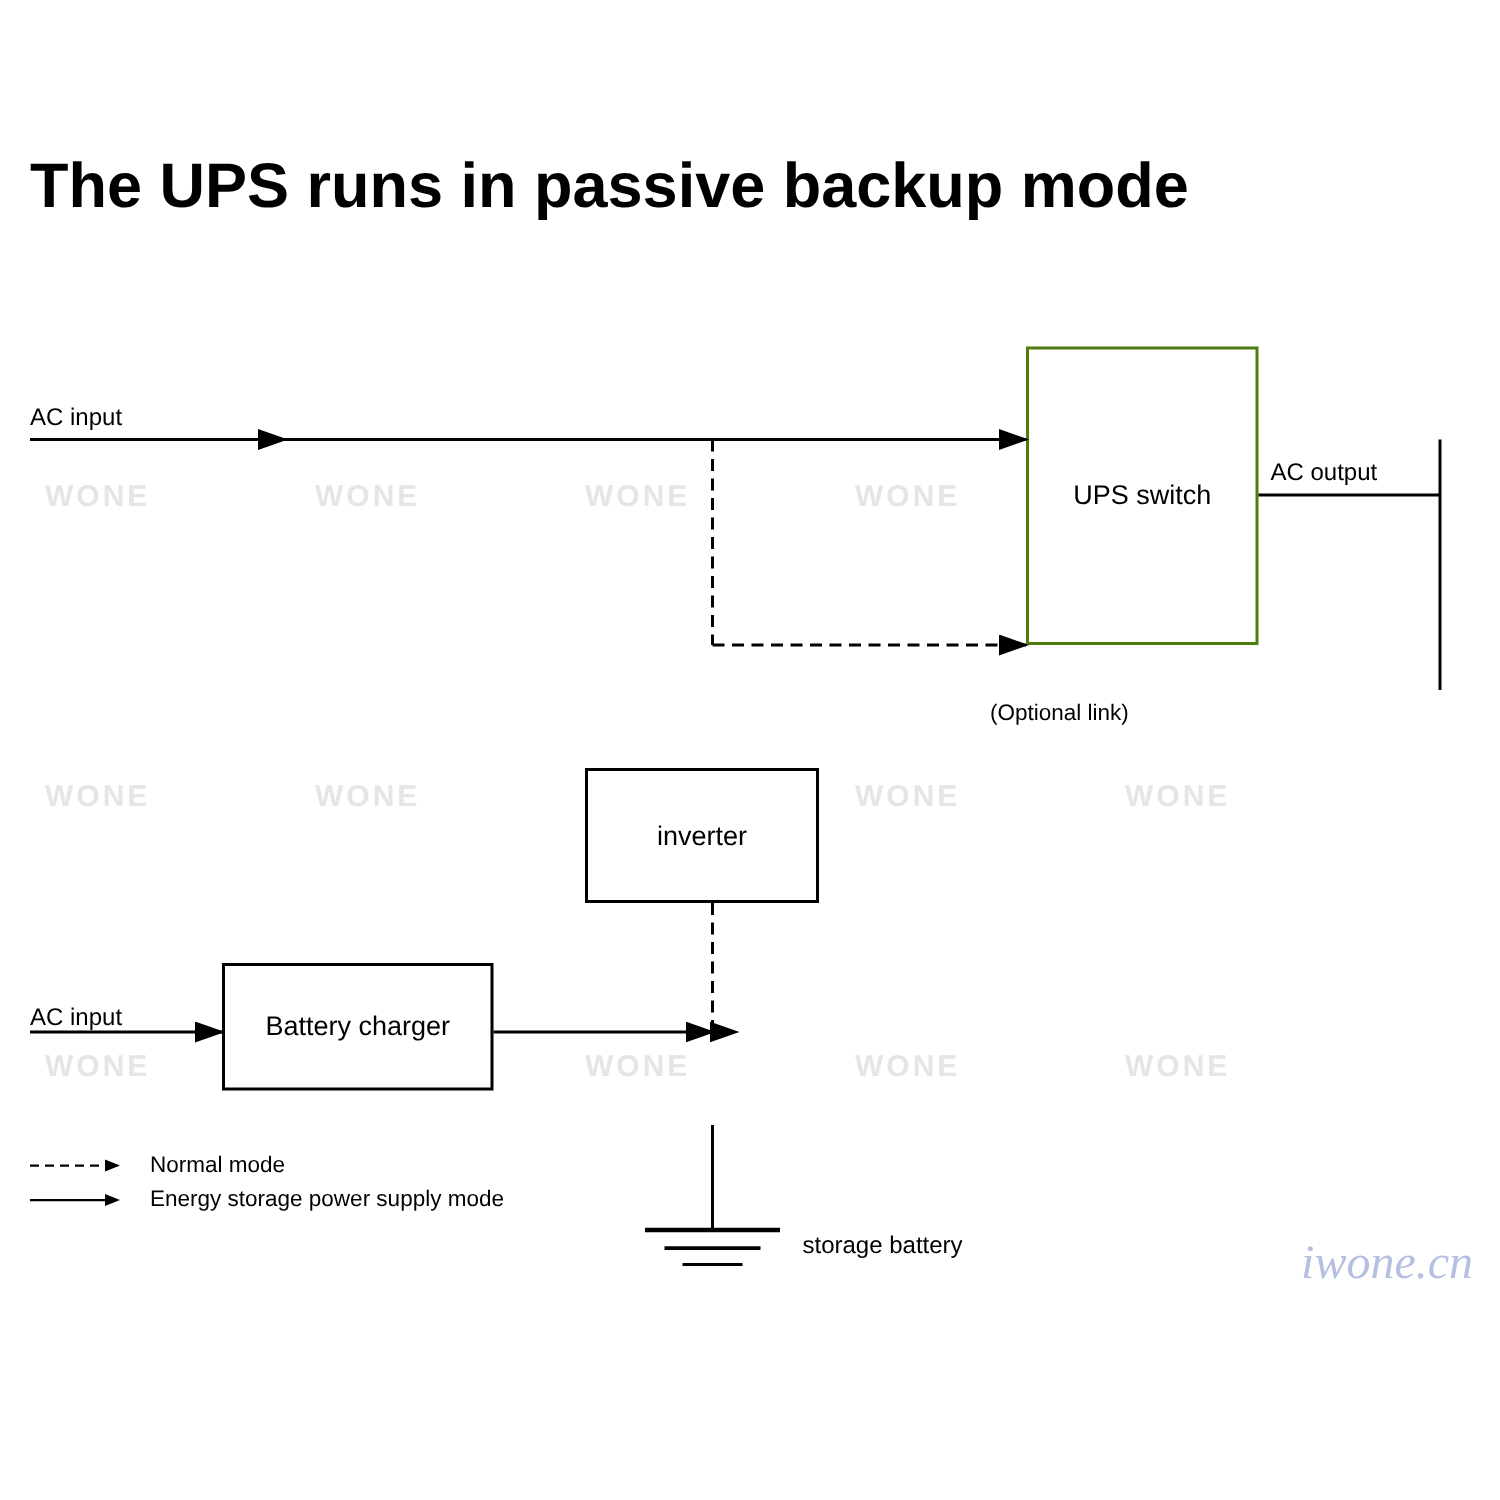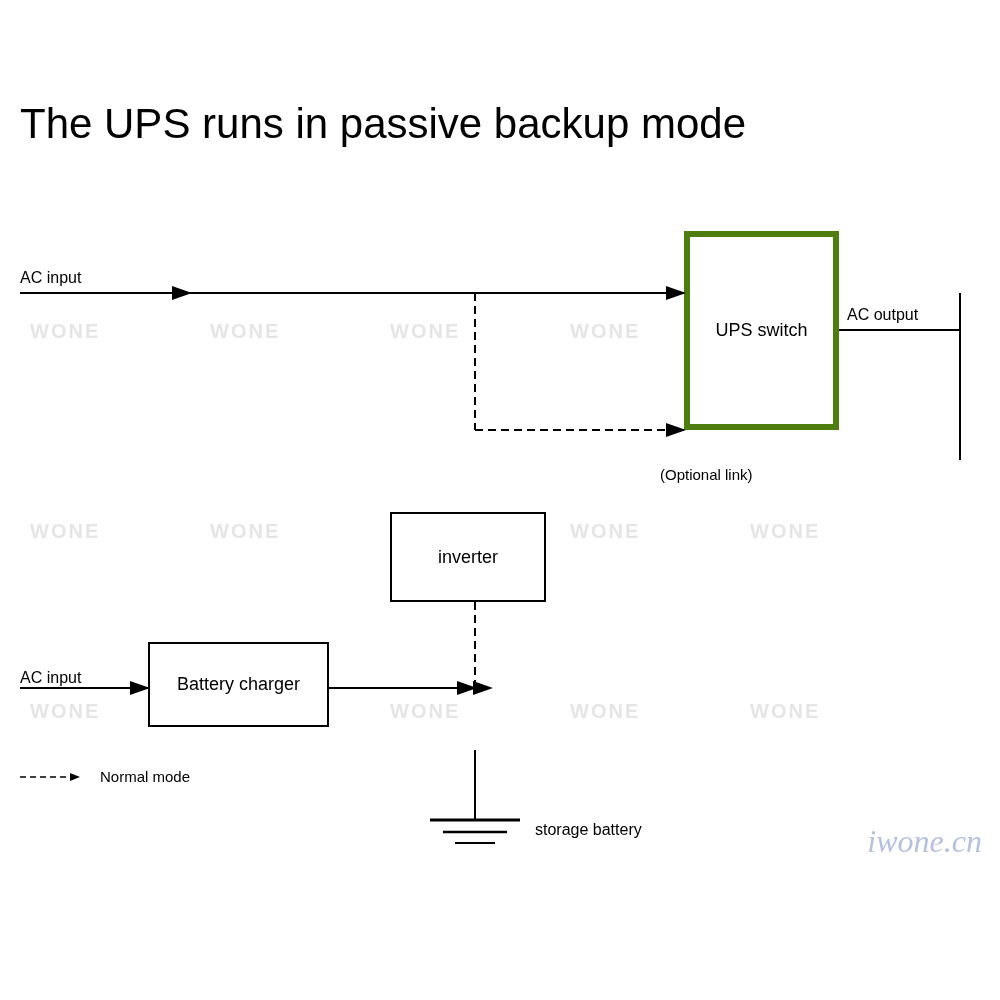--- a/index.html
+++ b/index.html
@@ -27,32 +27,32 @@
       top: 0; left: 0;
       width: 1000px;
       height: 1000px;
     }
 
     .title {
       position: absolute;
       top: 100px;
       left: 20px;
       font-size: 42px;
-      font-weight: normal;
+      font-weight: bold;
       color: #000;
     }
 
     
     .ups-switch-box {
       position: absolute;
       top: 231px;
       left: 684px;
       width: 155px;
       height: 199px;
-      border: 6px solid #4d7c0f;
+      border: 2px solid #4d7c0f;
       display: flex;
       align-items: center;
       justify-content: center;
       background: #fff;
     }
 
     
     .battery-charger-box {
       position: absolute;
       top: 642px;
@@ -214,17 +214,26 @@
   <div class="legend">
     <div class="legend-item">
       <div class="legend-line">
         <svg width="60" height="12">
           <line x1="0" y1="6" x2="50" y2="6" stroke="#000" stroke-width="1.5" stroke-dasharray="6,4"></line>
           <polygon points="50,2 60,6 50,10" fill="#000"></polygon>
         </svg>
       </div>
       <span class="legend-text">Normal mode</span>
     </div>
+    <div class="legend-item">
+      <div class="legend-line">
+        <svg width="60" height="12">
+          <line x1="0" y1="6" x2="50" y2="6" stroke="#000" stroke-width="1.5"></line>
+          <polygon points="50,2 60,6 50,10" fill="#000"></polygon>
+        </svg>
+      </div>
+      <span class="legend-text">Energy storage power supply mode</span>
+    </div>
   </div>
 
   <div class="iwone-credit">iwone.cn</div>
 
 </div>
 
 </body></html>

